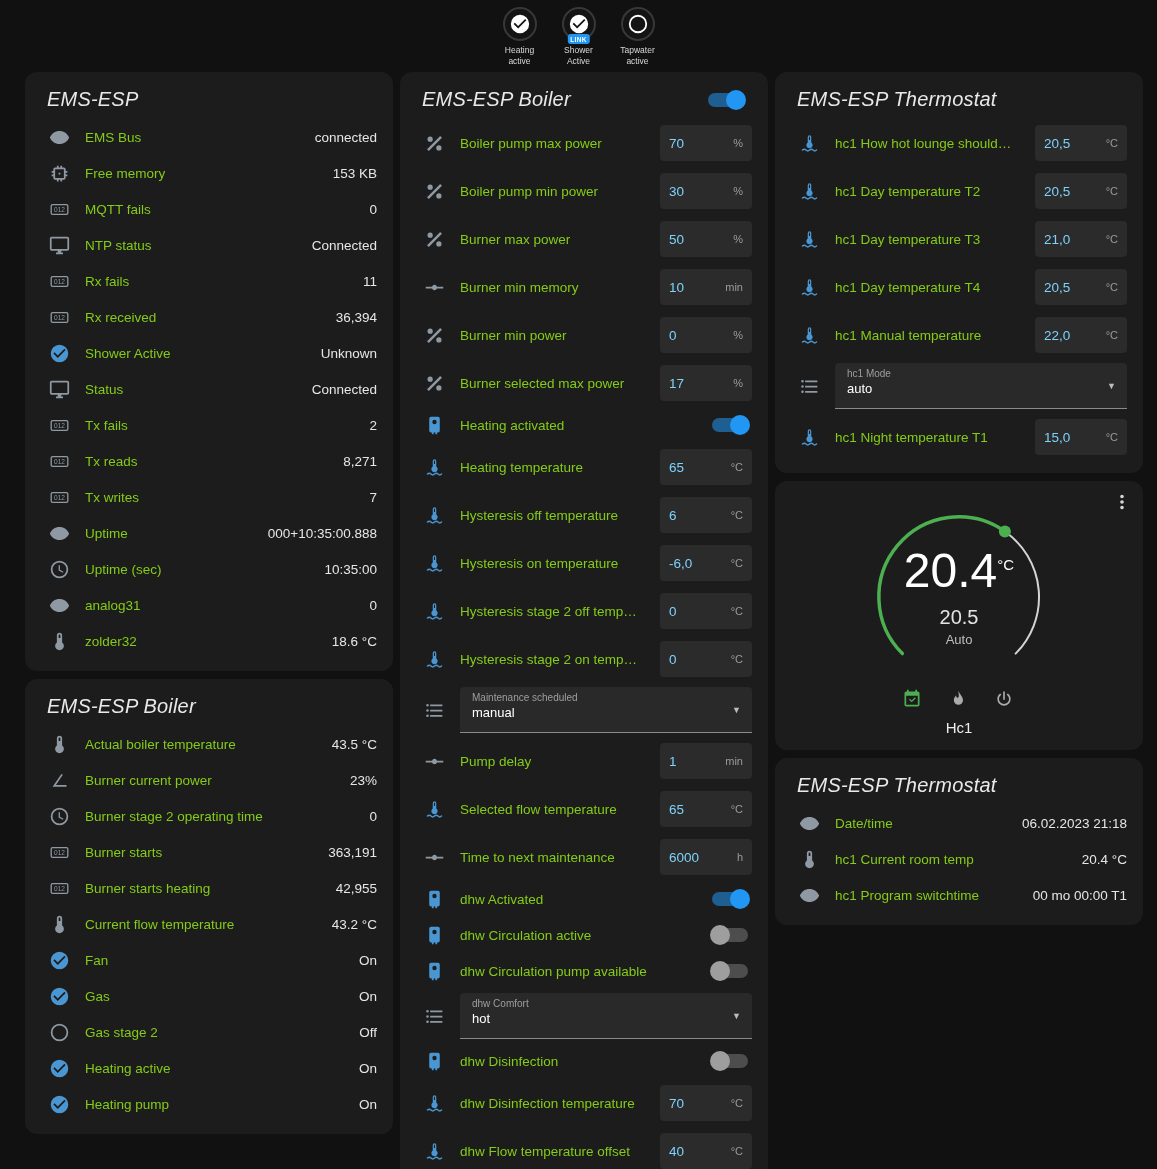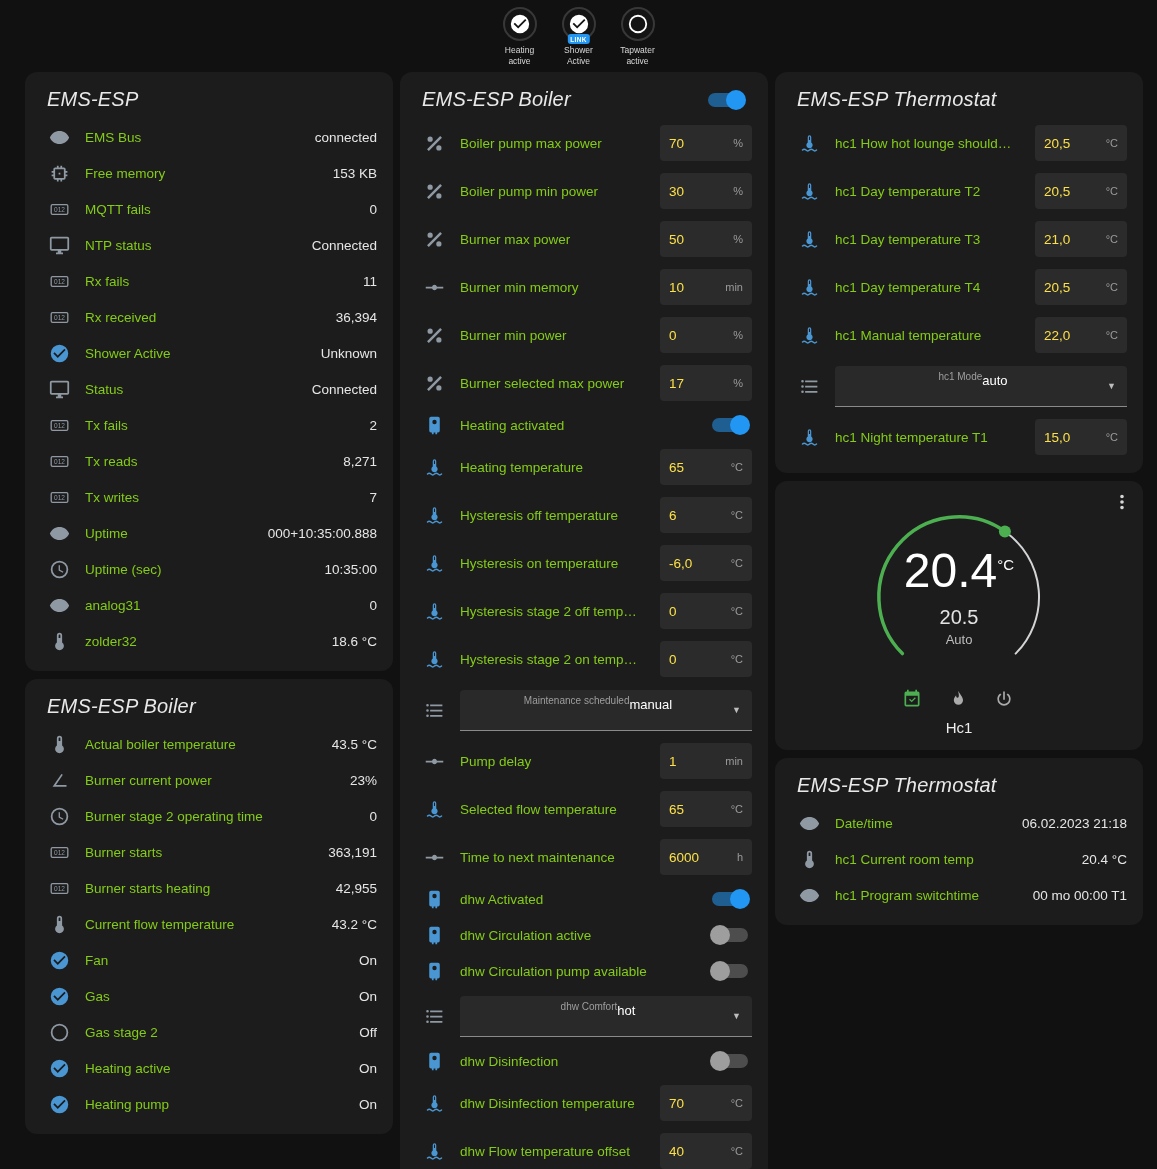--- a/index.html
+++ b/index.html
@@ -48,33 +48,33 @@
   .ricon { width:24px; height:24px; flex:none; margin-right:14px; display:flex; align-items:center; justify-content:center; color:#8f99a3; }
   .ricon svg { width:21px; height:21px; }
   .ricon.blue { color:#4a96d2; }
   .rlabel { flex:1; font-size:13.5px; color:#84cc16; white-space:nowrap; overflow:hidden; text-overflow:ellipsis; padding-right:10px; }
   .rvalue { font-size:13.5px; color:#e6e6e6; white-space:nowrap; text-align:right; }
 
   .numbox {
     width:92px; height:36px; background:#2b2b2b; border-radius:4px;
     display:flex; align-items:center; padding:0 9px; flex:none; cursor:text;
   }
-  .numbox .num { flex:1; font-size:13.5px; color:#fde047; }
+  .numbox .num { flex:1; font-size:13.5px; color:#7dd3fc; }
   .numbox .unit { font-size:11px; color:#9a9a9a; margin-left:4px; }
 
   .switch { width:40px; height:20px; position:relative; flex:none; margin-right:2px; cursor:pointer; }
   .switch .track { position:absolute; left:2px; right:2px; top:3px; height:14px; border-radius:7px; background:#4d4d4d; }
   .switch .knob { position:absolute; top:0; left:0; width:20px; height:20px; border-radius:50%; background:#9e9e9e; }
   .switch.on .track { background:rgba(33,150,243,.55); }
   .switch.on .knob { left:auto; right:0; background:#2196f3; }
 
   .selbox {
     flex:1; min-height:38px; background:#292929; border-radius:4px 4px 0 0;
     border-bottom:1px solid #8a8a8a; position:relative;
-    padding:5px 28px 18px 12px; display:flex; flex-direction:row; justify-content:center; cursor:pointer;
+    padding:5px 28px 12px 12px; display:flex; flex-direction:column; justify-content:center; cursor:pointer;
   }
   .sel-label { font-size:10px; color:#9e9e9e; }
   .sel-value { font-size:13px; color:#ffffff; margin-top:2px; }
   .sel-caret { position:absolute; right:11px; top:50%; transform:translateY(-50%); color:#bdbdbd; font-size:9px; }
 
   
   .gauge-card { position:relative; padding:10px 16px 14px; }
   .kebab { position:absolute; top:10px; right:8px; width:24px; height:24px; color:#d6d6d6; cursor:pointer; }
   .kebab svg { width:22px; height:22px; }
   .dial { position:relative; width:200px; height:196px; margin:6px auto 0; }

